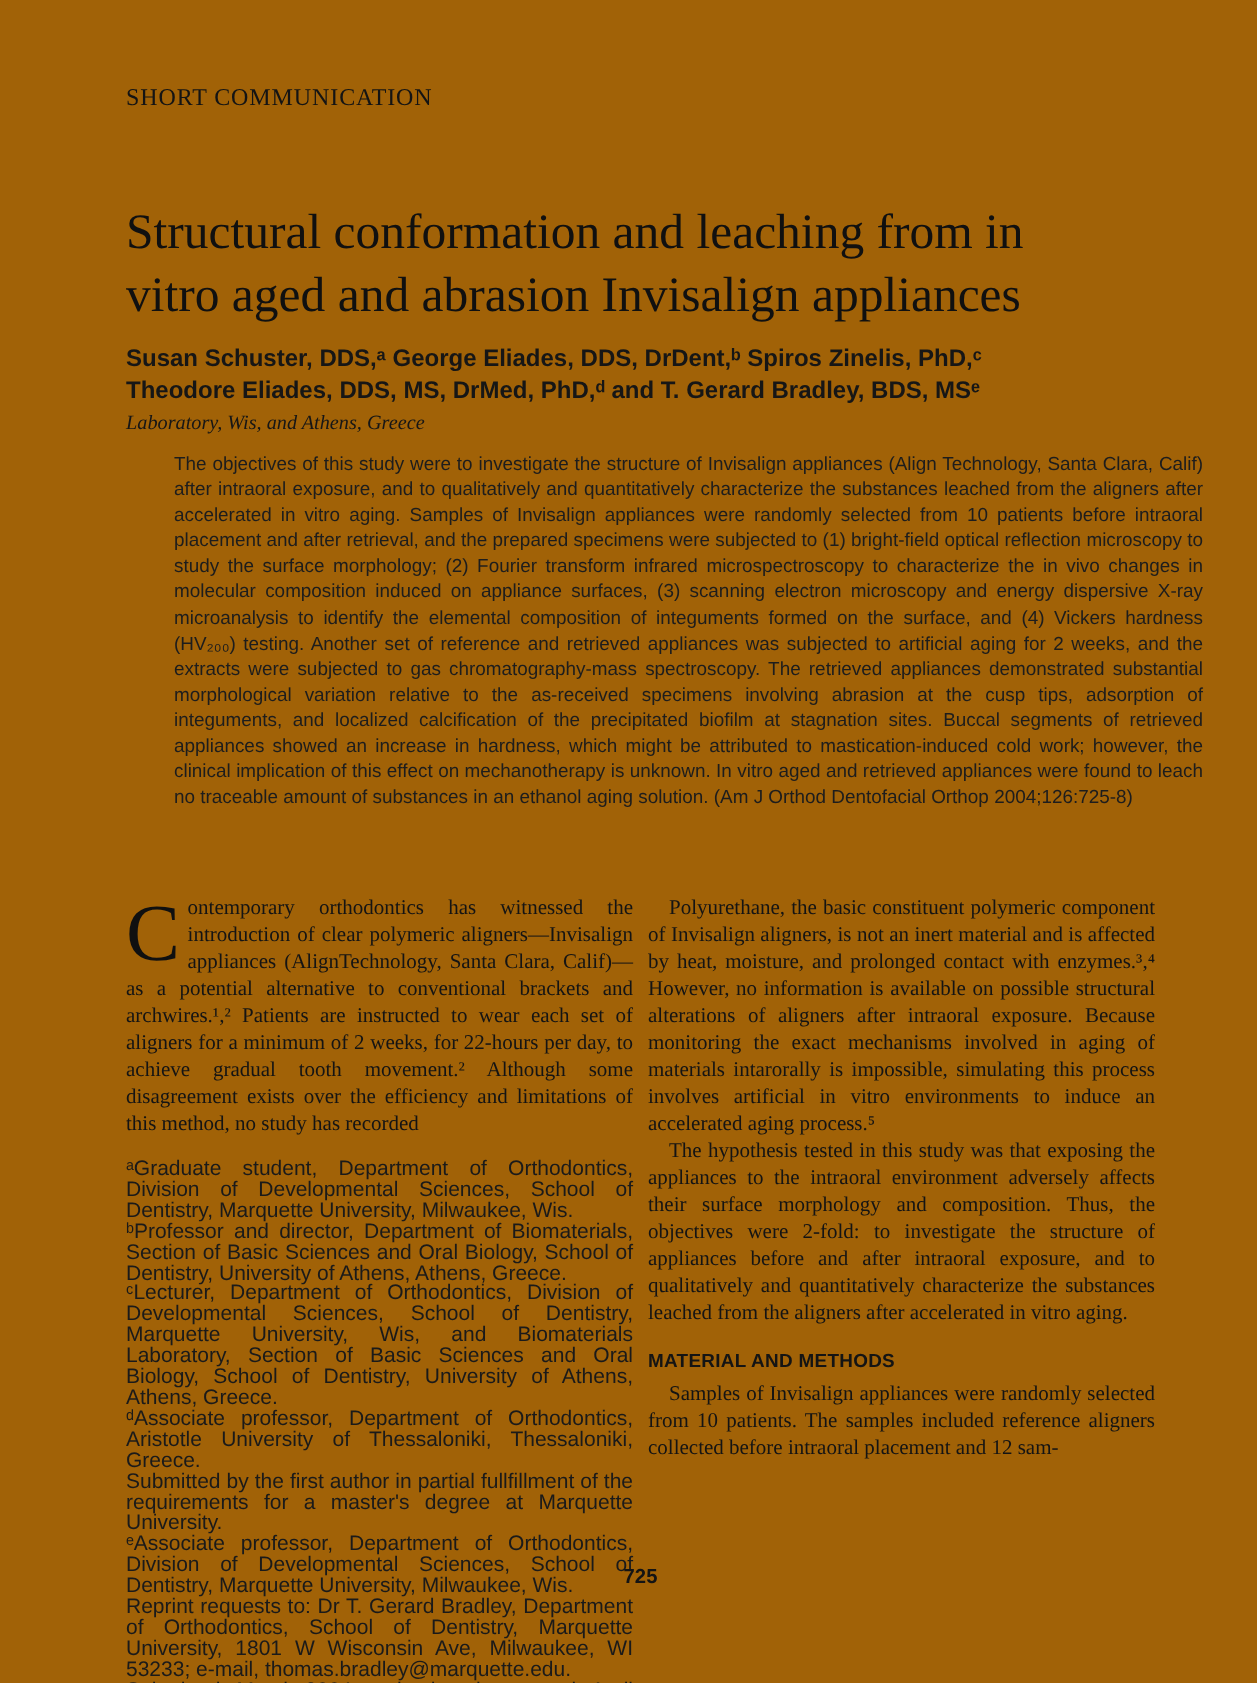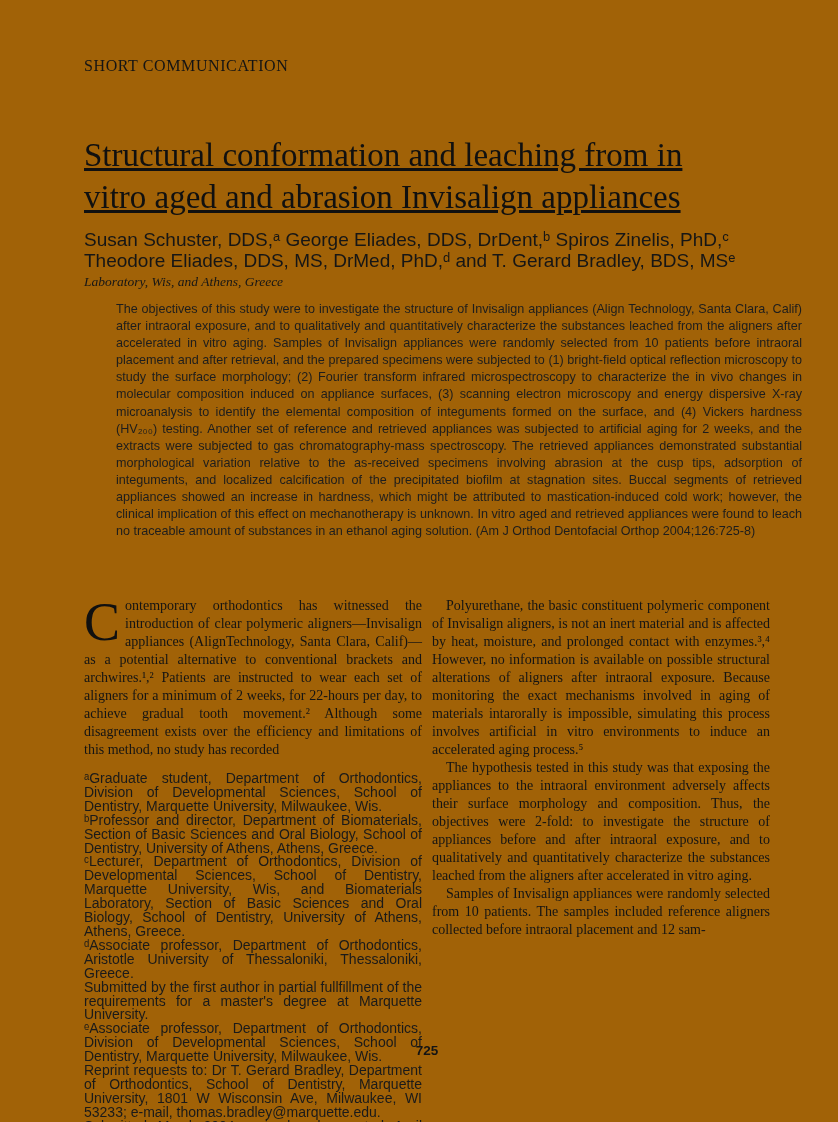--- a/index.html
+++ b/index.html
@@ -15,26 +15,25 @@
   #kicker{
     position:absolute;left:84px;top:57px;
     font-family:"Liberation Serif","DejaVu Serif",serif;
     font-size:16px;letter-spacing:0.6px;color:#141414;
   }
   #title{
     position:absolute;left:84px;top:134px;width:700px;
     font-family:"Liberation Serif","DejaVu Serif",serif;
     font-size:33px;line-height:42px;color:#101010;
     font-weight:400;
-    text-decoration:underline;
   }
   #authors{
     position:absolute;left:84px;top:229px;width:700px;
     font-family:"Liberation Sans","DejaVu Sans",sans-serif;
-    font-size:19px;line-height:21px;font-weight:normal;color:#161616;
+    font-size:16px;line-height:21px;font-weight:bold;color:#161616;
   }
   #affiliation{
     position:absolute;left:84px;top:274px;width:700px;
     font-family:"Liberation Serif","DejaVu Serif",serif;
     font-style:italic;font-size:13.5px;color:#161616;
   }
   #abstract{
     position:absolute;left:84px;top:301px;width:686px;
     font-family:"Liberation Sans","DejaVu Sans",sans-serif;
     font-size:12.6px;line-height:17.1px;
@@ -114,20 +113,21 @@
         <div class="fn">Reprint requests to: Dr T. Gerard Bradley, Department of Orthodontics, School of Dentistry, Marquette University, 1801 W Wisconsin Ave, Milwaukee, WI 53233; e-mail, thomas.bradley@marquette.edu.</div>
         <div class="fn">Submitted, March 2004; revised and accepted, April 2004.</div>
         <div class="fn">Copyright © 2004 by the American Association of Orthodontists.</div>
         <div class="fn">doi:10.1016/j.ajodo.2004.04.021</div>
       </div>
     </div>
 
     <div class="col">
       <p class="bodytext indent">Polyurethane, the basic constituent polymeric component of Invisalign aligners, is not an inert material and is affected by heat, moisture, and prolonged contact with enzymes.³,⁴ However, no information is available on possible structural alterations of aligners after intraoral exposure. Because monitoring the exact mechanisms involved in aging of materials intarorally is impossible, simulating this process involves artificial in vitro environments to induce an accelerated aging process.⁵</p>
       <p class="bodytext indent">The hypothesis tested in this study was that exposing the appliances to the intraoral environment adversely affects their surface morphology and composition. Thus, the objectives were 2-fold: to investigate the structure of appliances before and after intraoral exposure, and to qualitatively and quantitatively characterize the substances leached from the aligners after accelerated in vitro aging.</p>
+      <h2 id="section-heading">MATERIAL AND METHODS</h2>
       <p class="bodytext indent">Samples of Invisalign appliances were randomly selected from 10 patients. The samples included reference aligners collected before intraoral placement and 12 sam-</p>
     </div>
 
   </div>
 
   <div id="page-number">725</div>
 
 </div>
 
 </body></html>

